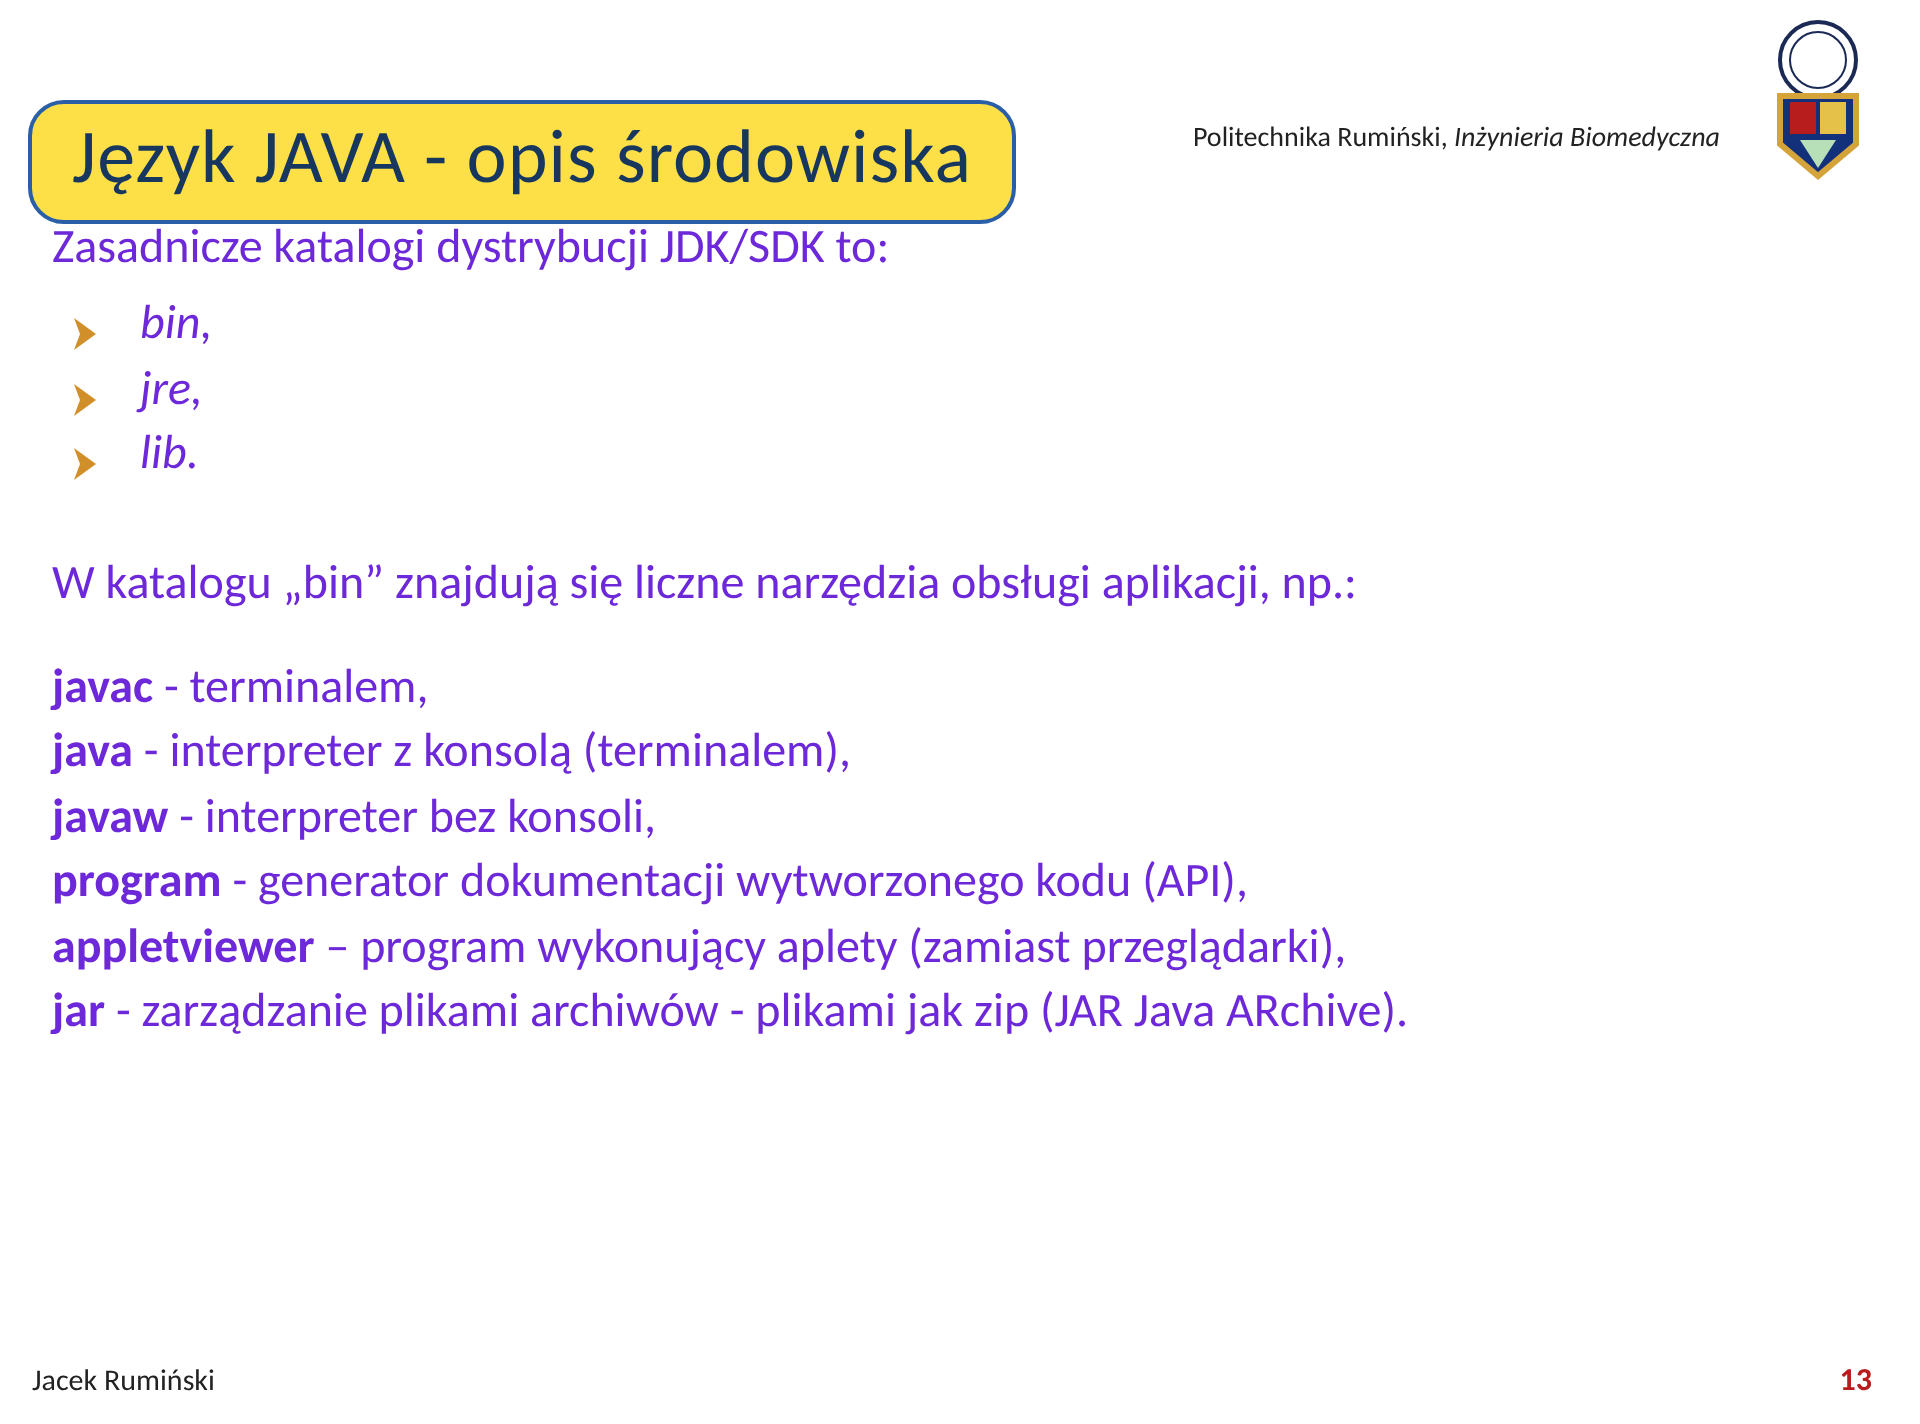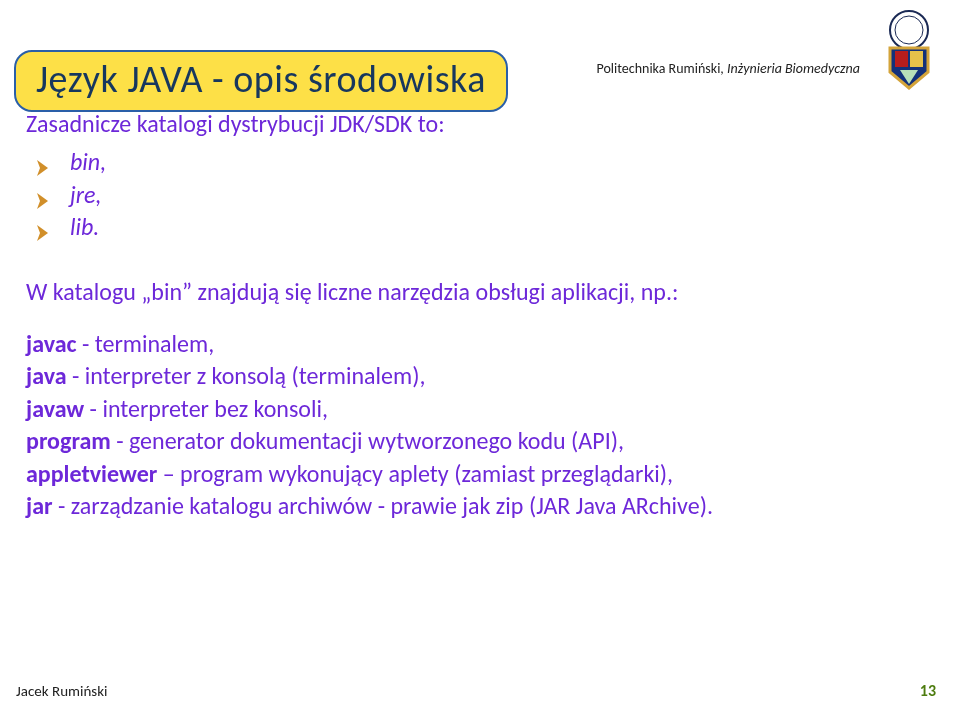--- a/index.html
+++ b/index.html
@@ -85,21 +85,21 @@
     bottom: 12px;
     font-size: 15px;
     color: #222;
   }
   .footer-pagenum {
     position: absolute;
     right: 24px;
     bottom: 12px;
     font-size: 16px;
     font-weight: 700;
-    color: #4d7c0f;
+    color: #b91c1c;
   }
 </style>
 </head>
 <body>
 
 <div class="slide">
 
   <div class="title-box">
     <div class="title-text">Język JAVA - opis środowiska</div>
   </div>
@@ -161,21 +161,21 @@
       <div class="tool-line">
         <span class="tool-name">javaw</span><span> - interpreter bez konsoli,</span>
       </div>
       <div class="tool-line">
         <span class="tool-name">program</span><span> -  generator dokumentacji wytworzonego kodu (API),</span>
       </div>
       <div class="tool-line">
         <span class="tool-name">appletviewer</span><span> – program wykonujący aplety (zamiast przeglądarki),</span>
       </div>
       <div class="tool-line">
-        <span class="tool-name">jar</span><span> - zarządzanie katalogu archiwów  - prawie jak zip (JAR Java ARchive).</span>
+        <span class="tool-name">jar</span><span> - zarządzanie plikami archiwów  - plikami jak zip (JAR Java ARchive).</span>
       </div>
     </div>
   </div>
 
   <div class="footer-author">Jacek Rumiński</div>
   <div class="footer-pagenum">13</div>
 
 </div>
 
 </body></html>

